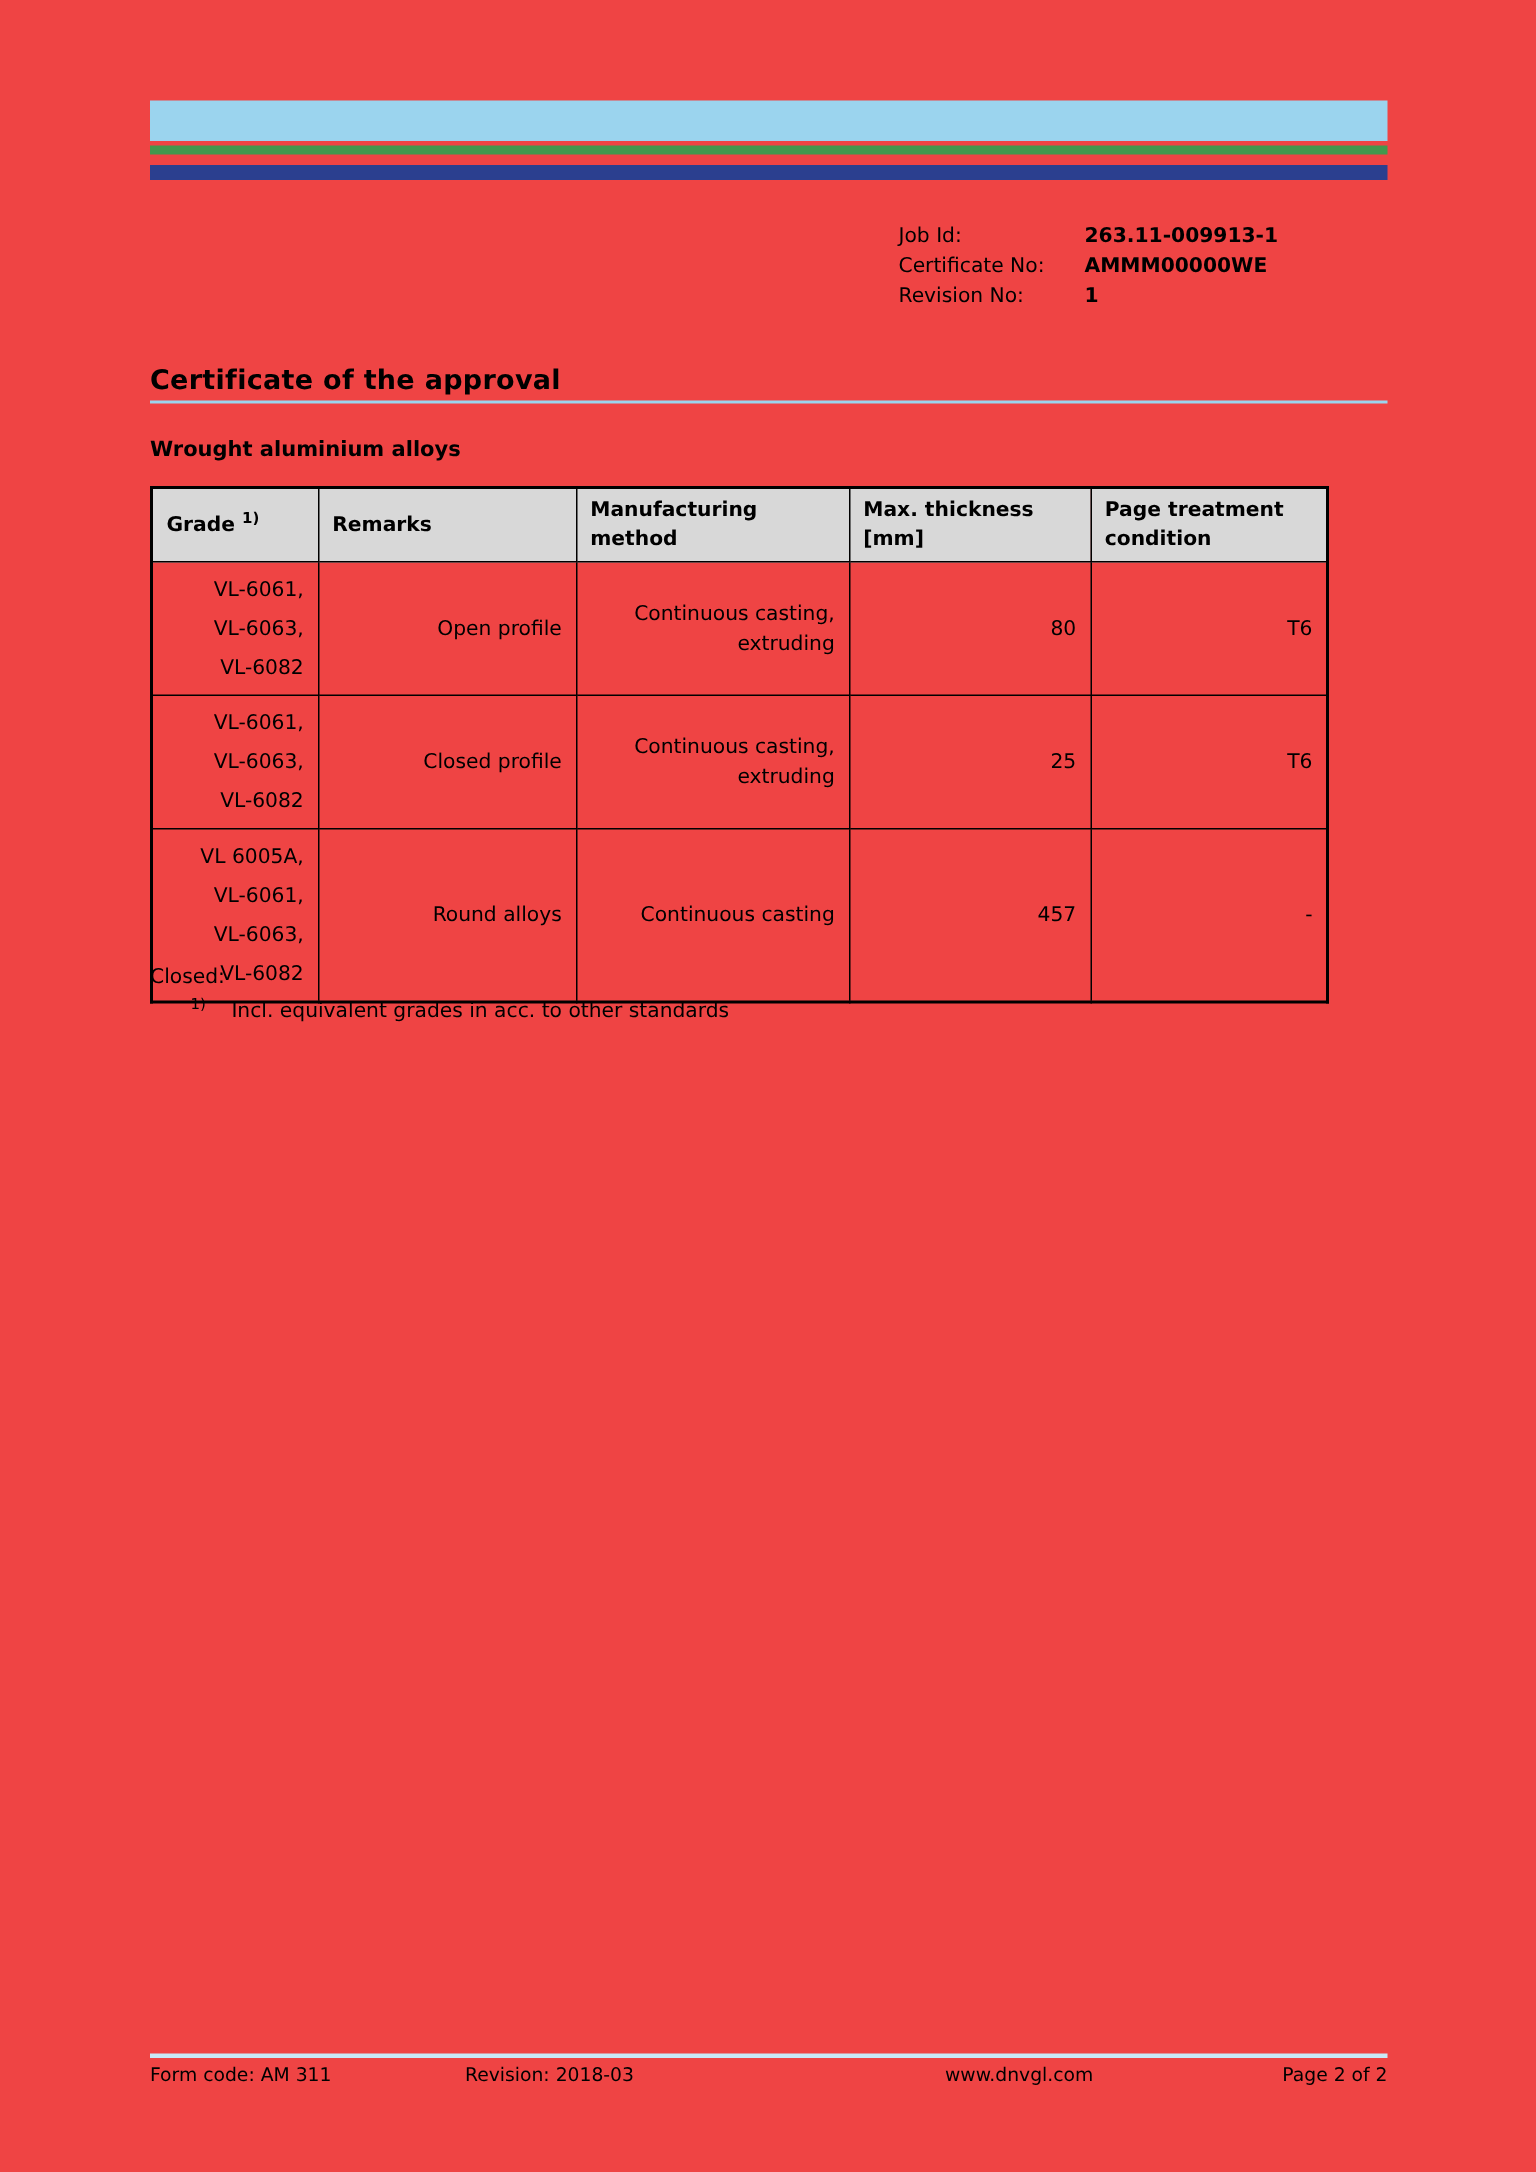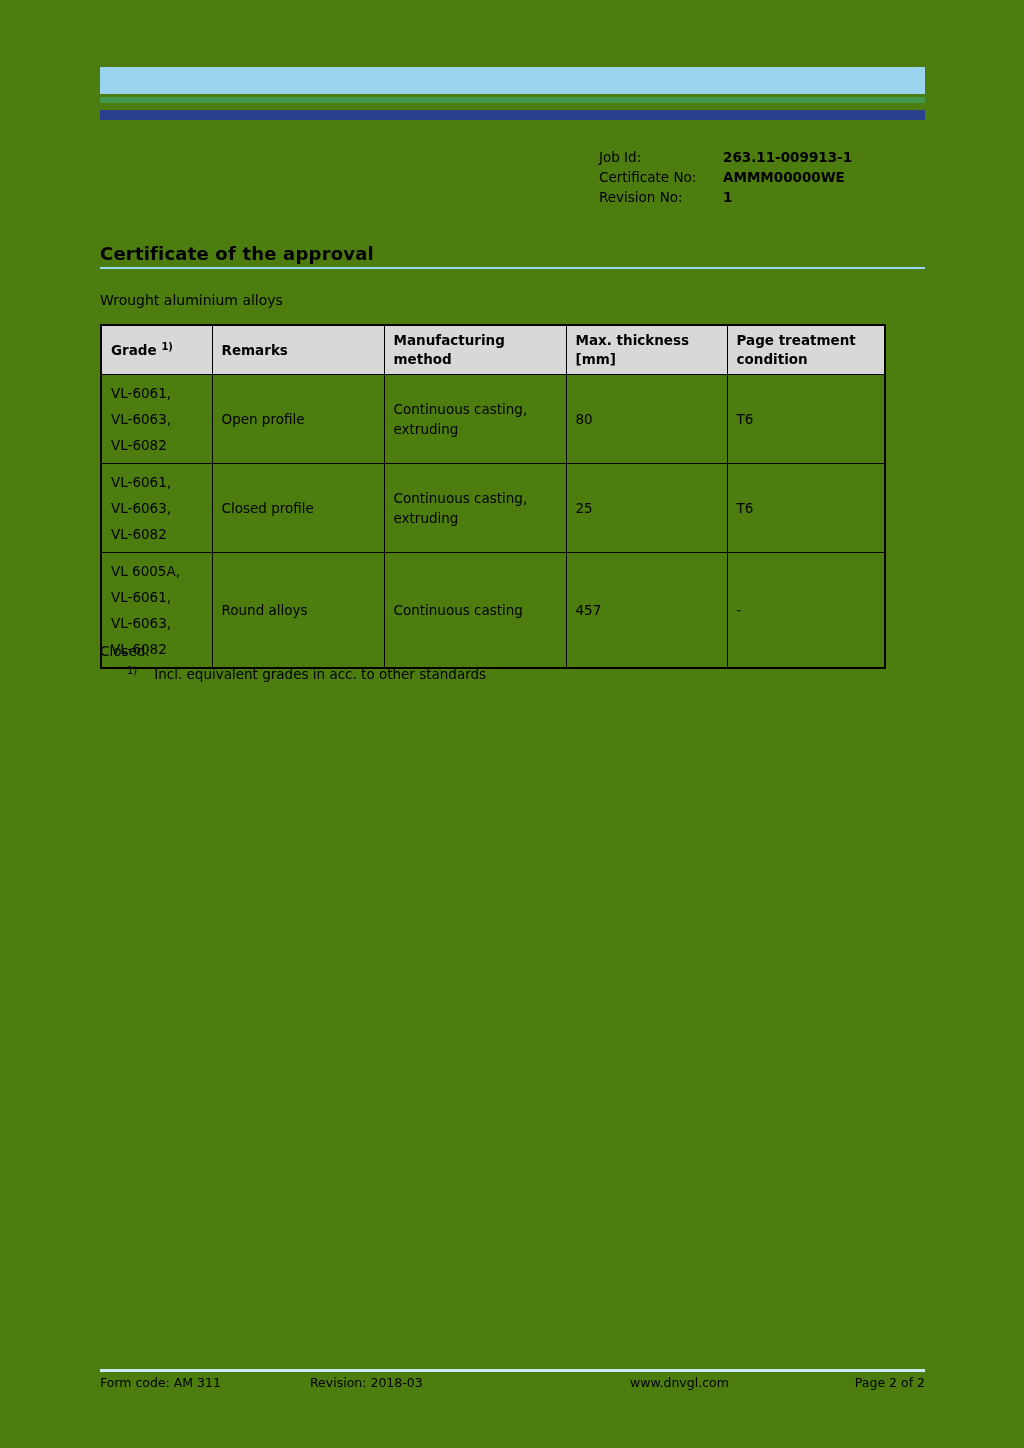--- a/index.html
+++ b/index.html
@@ -1,21 +1,21 @@
 <!DOCTYPE html>
 <html><head>
 <meta charset="utf-8">
 <style>
   * { margin: 0; padding: 0; box-sizing: border-box; }
   html, body { background: #e8e8e8; }
   .page {
     position: relative;
     width: 1024px;
     height: 1448px;
-    background: #4d7c0f;
+    background: #ef4444;
     font-family: "DejaVu Sans", "Liberation Sans", sans-serif;
     color: #000000;
     overflow: hidden;
     margin: 0 auto;
   }
 
   
   .bar { position: absolute; left: 100px; width: 825px; }
   .bar-lightblue { top: 67px;  height: 27px; background: #9bd4ee; }
   .bar-green     { top: 97px;  height: 6px;  background: #43984d; }
@@ -31,21 +31,21 @@
   .page-title {
     position: absolute; left: 100px; top: 243px;
     font-size: 18px; font-weight: bold; letter-spacing: 0.2px;
   }
   .title-rule {
     position: absolute; left: 100px; top: 267px;
     width: 825px; height: 2px; background: #9bd5ee;
   }
   .section-subtitle {
     position: absolute; left: 100px; top: 292px;
-    font-size: 14px; font-weight: normal;
+    font-size: 14px; font-weight: bold;
   }
 
   
   table.alloys {
     position: absolute; left: 100px; top: 324px;
     width: 784px; border-collapse: collapse; table-layout: fixed;
     border: 2.5px solid #000000;
     font-size: 13.5px;
   }
   table.alloys th, table.alloys td {
@@ -53,21 +53,21 @@
     padding: 5px 9px;
     text-align: left;
     vertical-align: middle;
   }
   table.alloys thead tr { height: 34px; }
   table.alloys th {
     background: #d8d8d8;
     font-weight: bold;
     line-height: 19px;
   }
-  table.alloys td { line-height: 20px; }
+  table.alloys td { line-height: 20px; text-align: right; }
   table.alloys td.grade { white-space: pre-line; line-height: 26px; }
   table.alloys tbody tr:nth-child(1) { height: 77px; }
   table.alloys tbody tr:nth-child(2) { height: 78px; }
   table.alloys tbody tr:nth-child(3) { height: 103px; }
   sup.marker { font-size: 10px; vertical-align: super; line-height: 0; }
 
   
   .remarks-label { position: absolute; left: 100px; top: 643px; font-size: 13.5px; }
   .footnote { position: absolute; left: 127px; top: 666px; font-size: 13.5px; }
   .footnote .footnote-text { margin-left: 17px; margin-top: 24px; }

